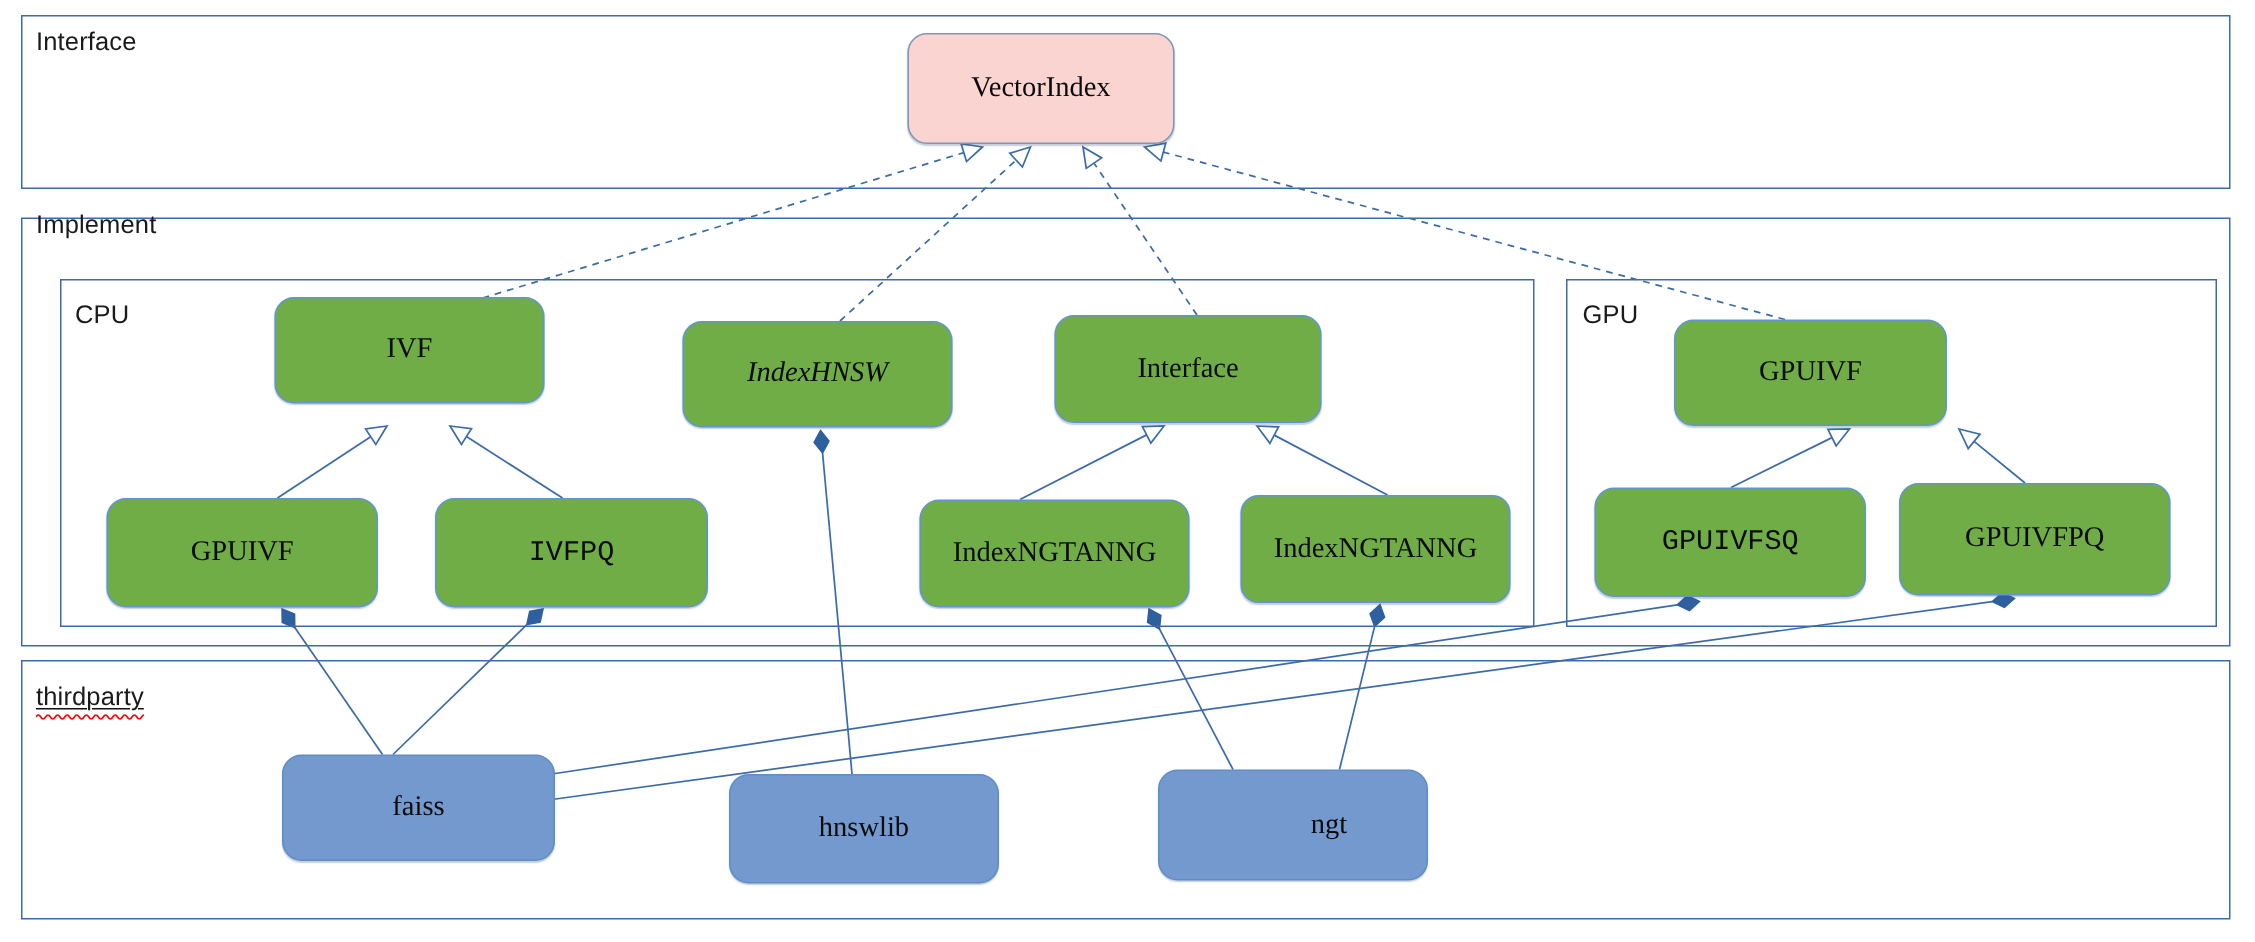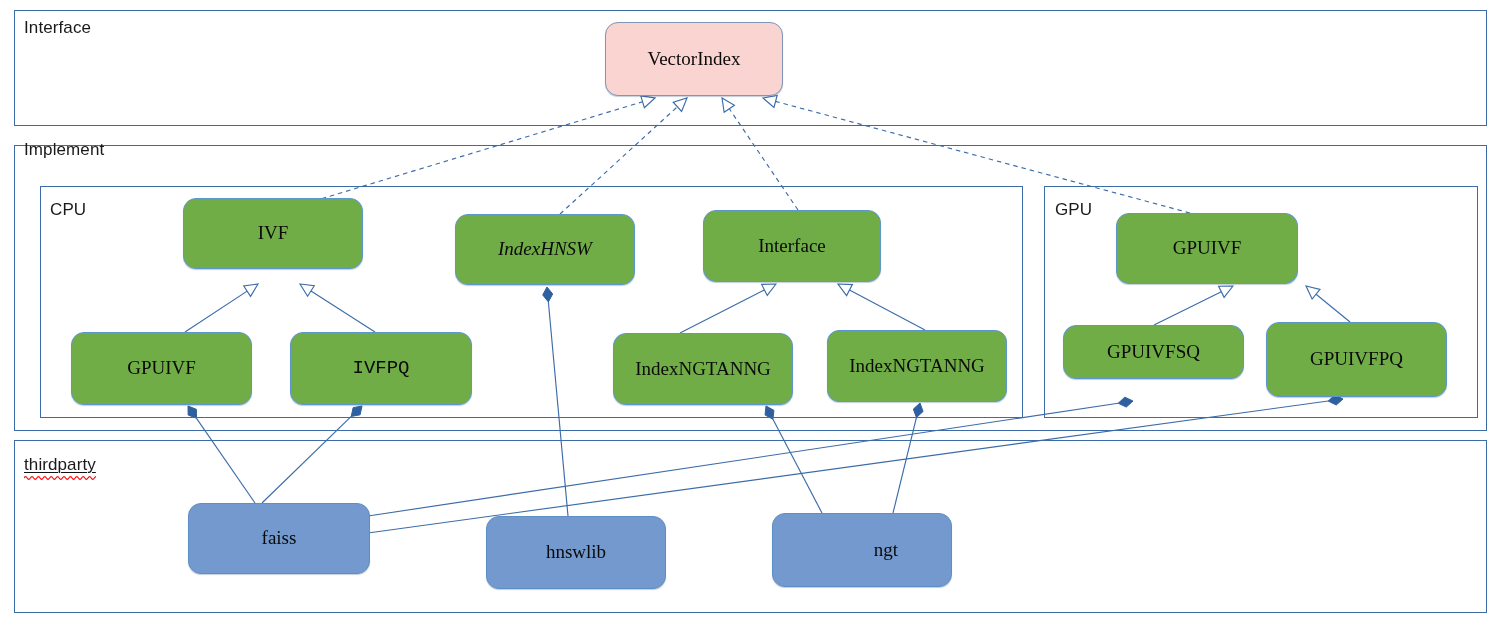--- a/index.html
+++ b/index.html
@@ -187,21 +187,21 @@
       </div>
       <div class="node impl" style="left: 290px; top: 332px; width: 182px; height: 73px; font-family: Liberation Mono, monospace;">
         <span>IVFPQ</span>
       </div>
       <div class="node impl" style="left: 613px; top: 333px; width: 180px; height: 72px;">
         <span>IndexNGTANNG</span>
       </div>
       <div class="node impl" style="left: 827px; top: 330px; width: 180px; height: 72px; border-radius: 12px;">
         <span>IndexNGTANNG</span>
       </div>
-      <div class="node impl" style="left: 1063px; top: 325px; width: 181px; height: 54px;">
+      <div class="node impl" style="left: 1063px; top: 325px; width: 181px; height: 73px; font-family: Liberation Mono, monospace;">
         <span>GPUIVFSQ</span>
       </div>
       <div class="node impl" style="left: 1266px; top: 322px; width: 181px; height: 75px;">
         <span>GPUIVFPQ</span>
       </div>
       <div class="node third" style="left: 188px; top: 503px; width: 182px; height: 71px;">
         <span>faiss</span>
       </div>
       <div class="node third" style="left: 486px; top: 516px; width: 180px; height: 73px;">
         <span>hnswlib</span>

